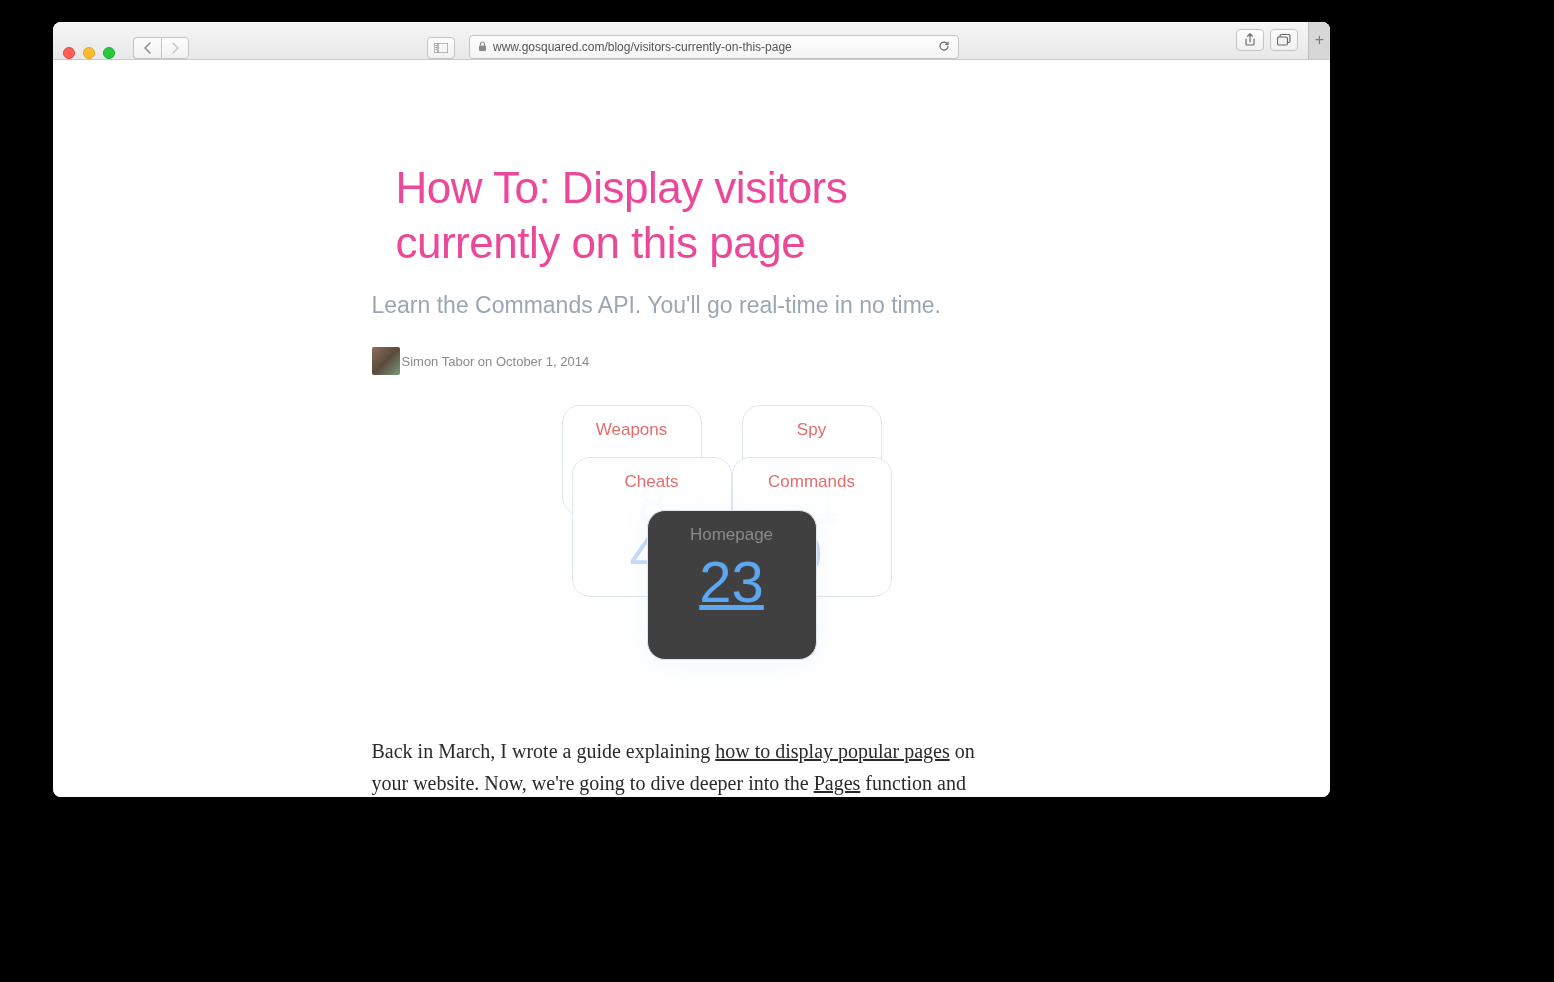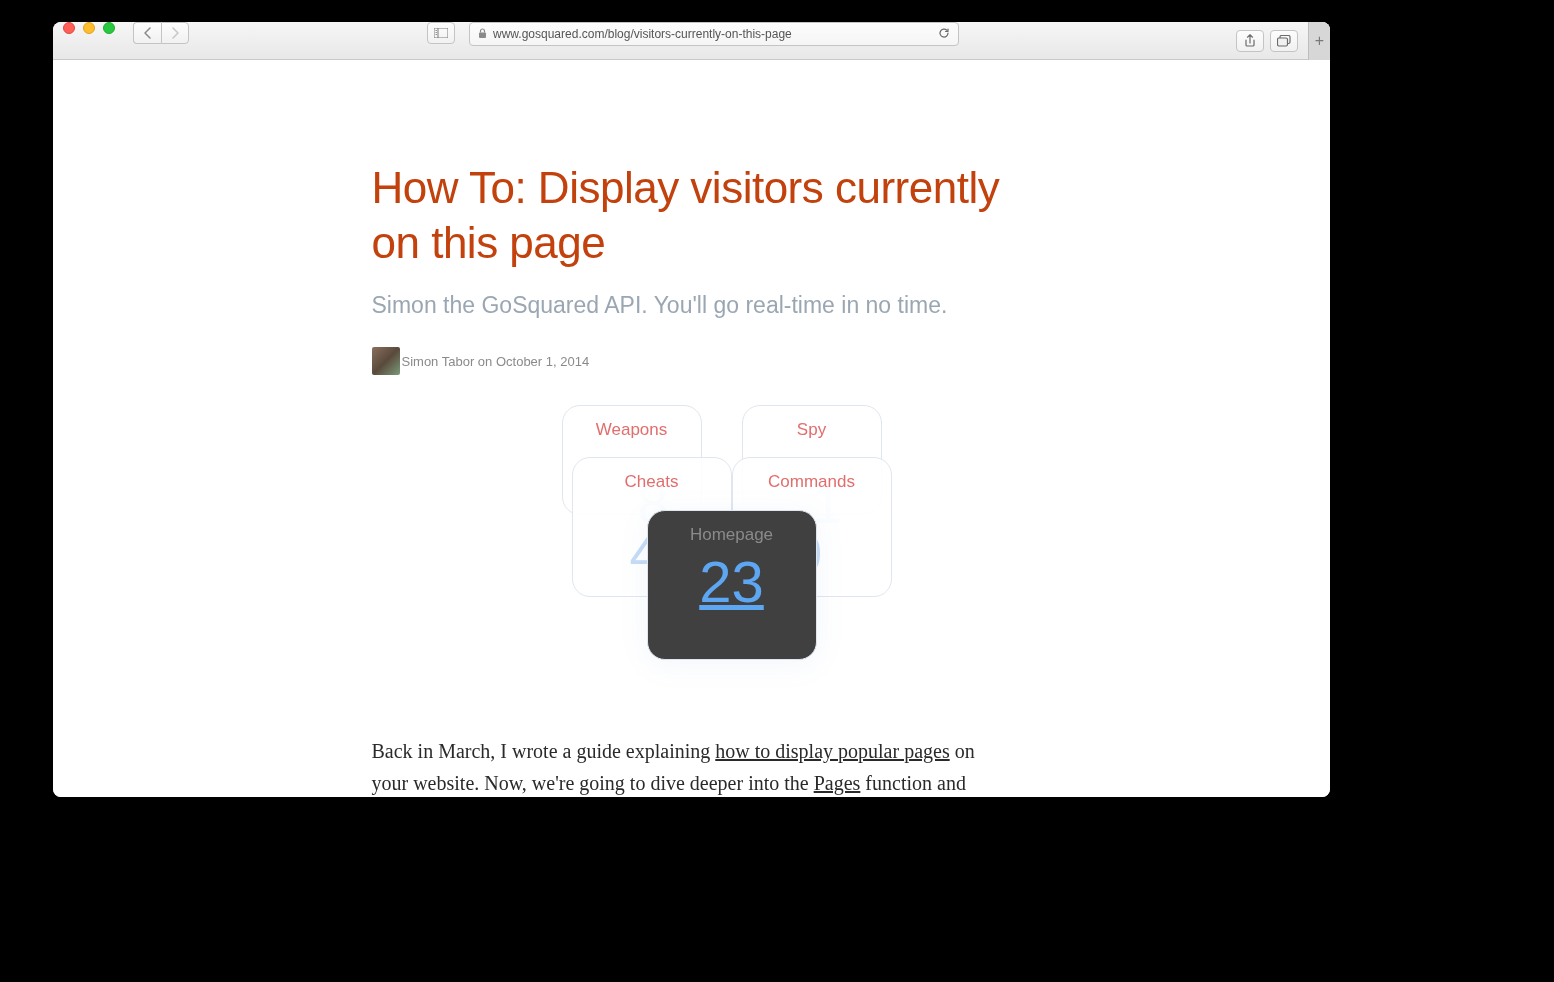--- a/index.html
+++ b/index.html
@@ -26,21 +26,21 @@
   display: flex;
   flex-direction: column;
 }
 
 
 .toolbar {
   height: 38px;
   background: linear-gradient(#f6f6f6, #e8e8e8);
   border-bottom: 1px solid #c9c9c9;
   display: flex;
-  align-items: flex-start;
+  align-items: flex-end;
   padding: 0 10px;
   gap: 8px;
 }
 
 .traffic-lights { display: flex; gap: 8px; margin-right: 10px; }
 .tl { width: 12px; height: 12px; border-radius: 50%; }
 .tl.red { background: #ff5f57; border: 0.5px solid #e14640; }
 .tl.yellow { background: #ffbd2e; border: 0.5px solid #dfa123; }
 .tl.green { background: #28c940; border: 0.5px solid #1dad2b; }
 
@@ -113,24 +113,25 @@
 }
 .article {
   margin: 0 auto;
   width: 640px;
   padding-top: 100px;
 }
 
 .article h1 {
   font-size: 44px;
   font-weight: 400;
-  color: #c2410c;
+  color: #ec4899;
   line-height: 1.25;
   margin-bottom: 22px;
   letter-spacing: -0.5px;
+  margin-left: 24px;
 }
 
 .subtitle {
   font-size: 23px;
   color: #9aa7b3;
   font-weight: 300;
   margin-bottom: 28px;
 }
 
 .byline {
@@ -252,21 +253,21 @@
       </div>
       <div class="newtab-btn">
         <span>+</span>
       </div>
     </div>
   </div>
 
   <div class="content">
     <div class="article">
       <h1>How To: Display visitors currently on this page</h1>
-      <div class="subtitle">Simon the GoSquared API. You'll go real-time in no time.</div>
+      <div class="subtitle">Learn the Commands API. You'll go real-time in no time.</div>
 
       <div class="byline">
         <div class="avatar"></div>
         <div class="byline-text">
           <span>Simon Tabor</span><span> on </span><span>October 1, 2014</span>
         </div>
       </div>
 
       <div class="cards-wrap">
         <div class="card c-weapons">

